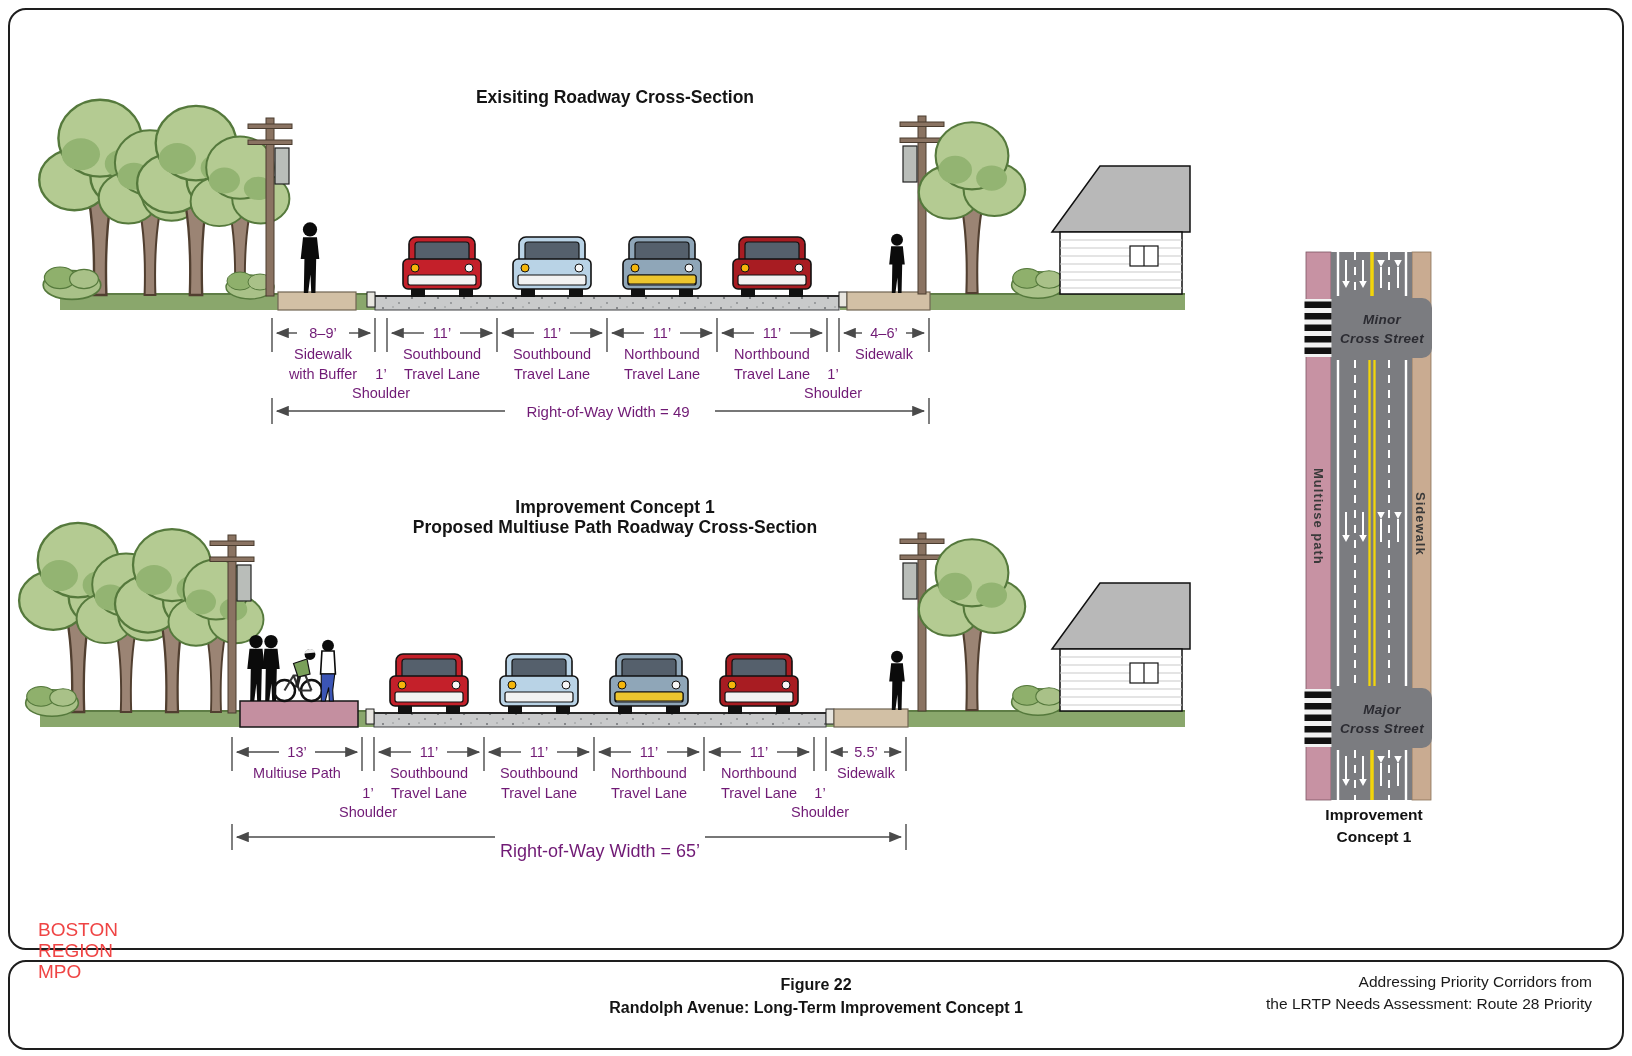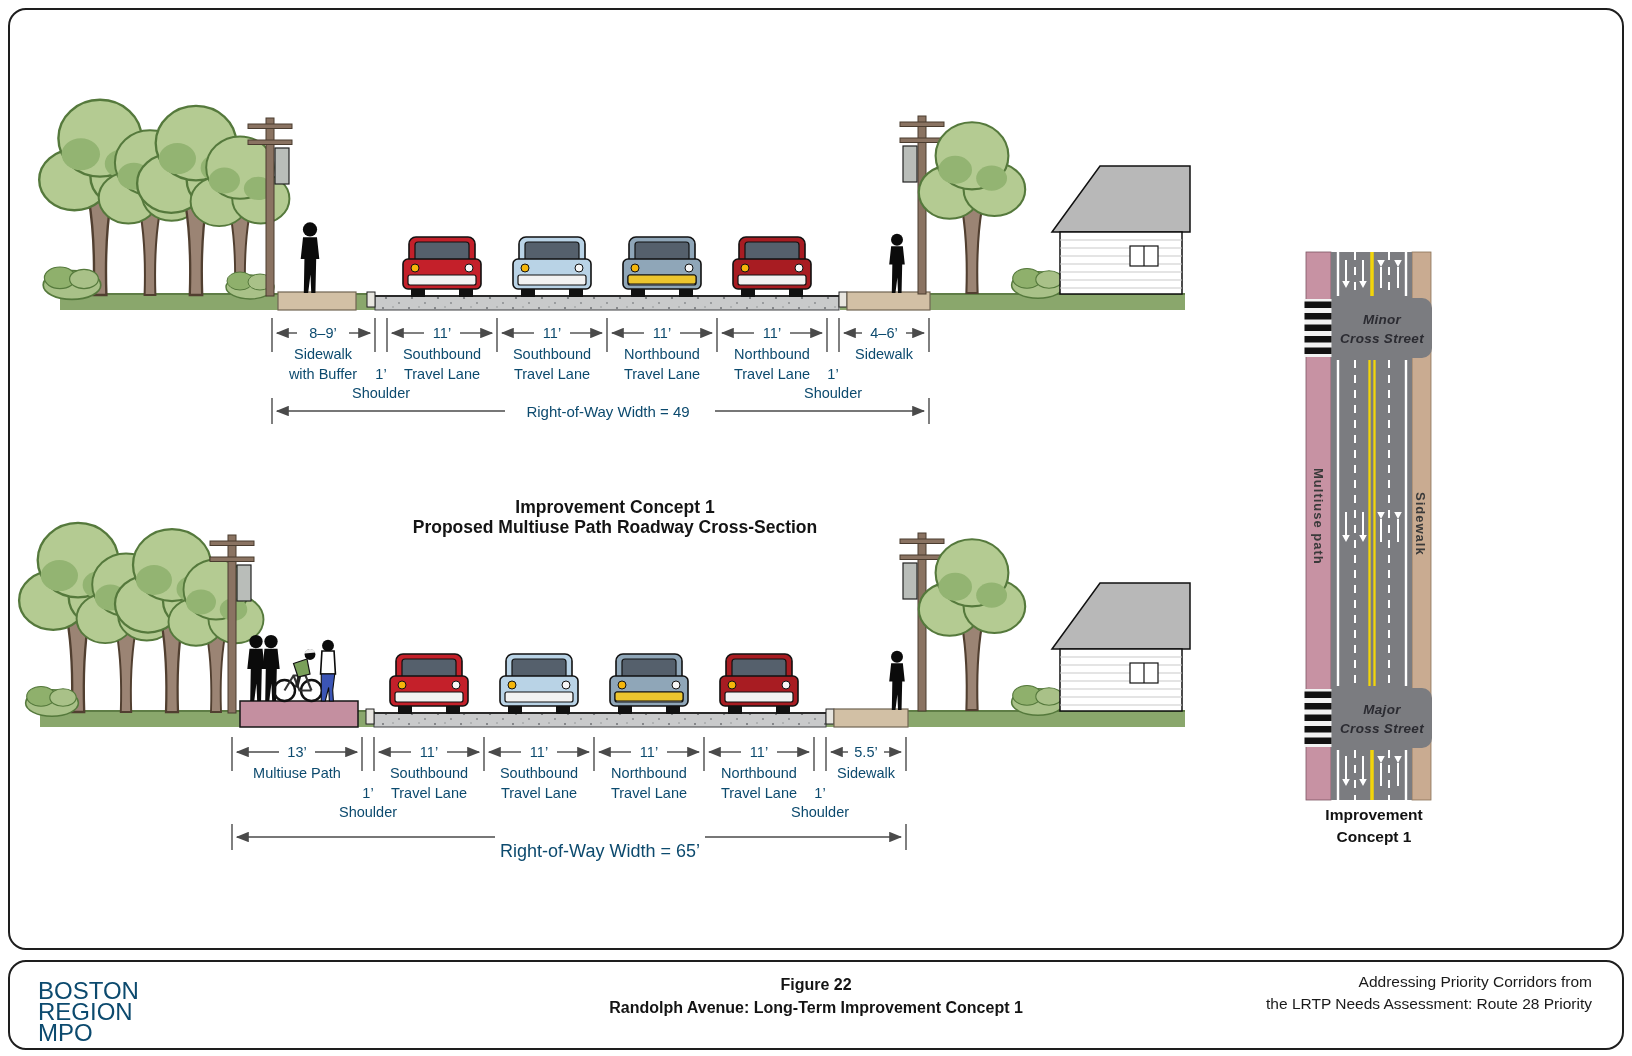--- a/index.html
+++ b/index.html
@@ -5,28 +5,28 @@
   html,body{margin:0;padding:0;background:#fff;}
   #stage{position:relative;width:1632px;height:1056px;background:#fff;overflow:hidden;
          font-family:"Liberation Sans",sans-serif;}
   .panel{position:absolute;border:2px solid #1e1e1e;border-radius:18px;background:#fff;}
   #main-panel{left:8px;top:8px;width:1612px;height:938px;}
   #footer-panel{left:8px;top:960px;width:1612px;height:86px;}
   #gfx{position:absolute;left:0;top:0;z-index:2;}
   .section-title{position:absolute;left:0;width:1230px;text-align:center;
      font-weight:bold;font-size:17.5px;color:#141414;z-index:5;}
   .dim{position:absolute;transform:translateX(-50%);white-space:nowrap;text-align:left;
-     font-size:14.5px;line-height:1;color:#0c4a6e;z-index:5;}
+     font-size:14.5px;line-height:1;color:#701a75;z-index:5;}
   .street{position:absolute;transform:translateX(-50%);white-space:nowrap;
      font-style:italic;font-weight:bold;font-size:13.5px;letter-spacing:.3px;color:#2b2b31;z-index:5;}
   .vlabel{position:absolute;writing-mode:vertical-rl;font-weight:bold;font-size:13px;
      letter-spacing:1px;color:#3a3a3a;z-index:5;}
   .plan-cap{position:absolute;left:1300px;width:148px;text-align:center;font-weight:bold;
      font-size:15.5px;color:#121212;z-index:5;}
-  .org{position:absolute;left:38px;top:980px;font-size:24px;line-height:21px;color:#0c4a6e;z-index:5;}
+  .org{position:absolute;left:38px;top:919px;font-size:19px;line-height:21px;color:#ef4444;z-index:5;}
   .fcenter{position:absolute;left:0;width:1632px;text-align:center;font-weight:bold;
      font-size:16px;color:#141414;z-index:5;}
   .fright{position:absolute;right:40px;top:971px;text-align:right;
      font-size:15.5px;line-height:22px;color:#1a1a1a;z-index:5;}
 </style>
 </head>
 <body>
 
 <div id="stage">
 
@@ -235,20 +235,21 @@
         <path d="M1381,542V519 M1398,542V519" fill="none"></path>
         <path d="M1377.2,519 h7.6 L1381,512 Z M1394.2,519 h7.6 L1398,512 Z" stroke="none" transform="scale(1,-1) translate(0,-1031)"></path>
         <path d="M1346,756V779 M1363,756V779" fill="none"></path>
         <path d="M1342.2,779 h7.6 L1346,786 Z M1359.2,779 h7.6 L1363,786 Z" stroke="none"></path>
         <path d="M1381,786V763 M1398,786V763" fill="none"></path>
         <path d="M1377.2,763 h7.6 L1381,756 Z M1394.2,763 h7.6 L1398,756 Z" stroke="none" transform="scale(1,-1) translate(0,-1519)"></path>
       </g>
     </g>
   </svg>
 
+  <div class="section-title" style="top:87px">Exisiting Roadway Cross-Section</div>
 
   <div class="dim" style="left:323px;top:326px">8–9’</div>
   <div class="dim" style="left:323px;top:347px">Sidewalk</div>
   <div class="dim" style="left:323px;top:367px">with Buffer</div>
   <div class="dim" style="left:381px;top:367px">1’</div>
   <div class="dim" style="left:381px;top:386px">Shoulder</div>
   <div class="dim" style="left:442px;top:326px">11’</div>
   <div class="dim" style="left:442px;top:347px">Southbound</div>
   <div class="dim" style="left:442px;top:367px">Travel Lane</div>
   <div class="dim" style="left:552px;top:326px">11’</div>

